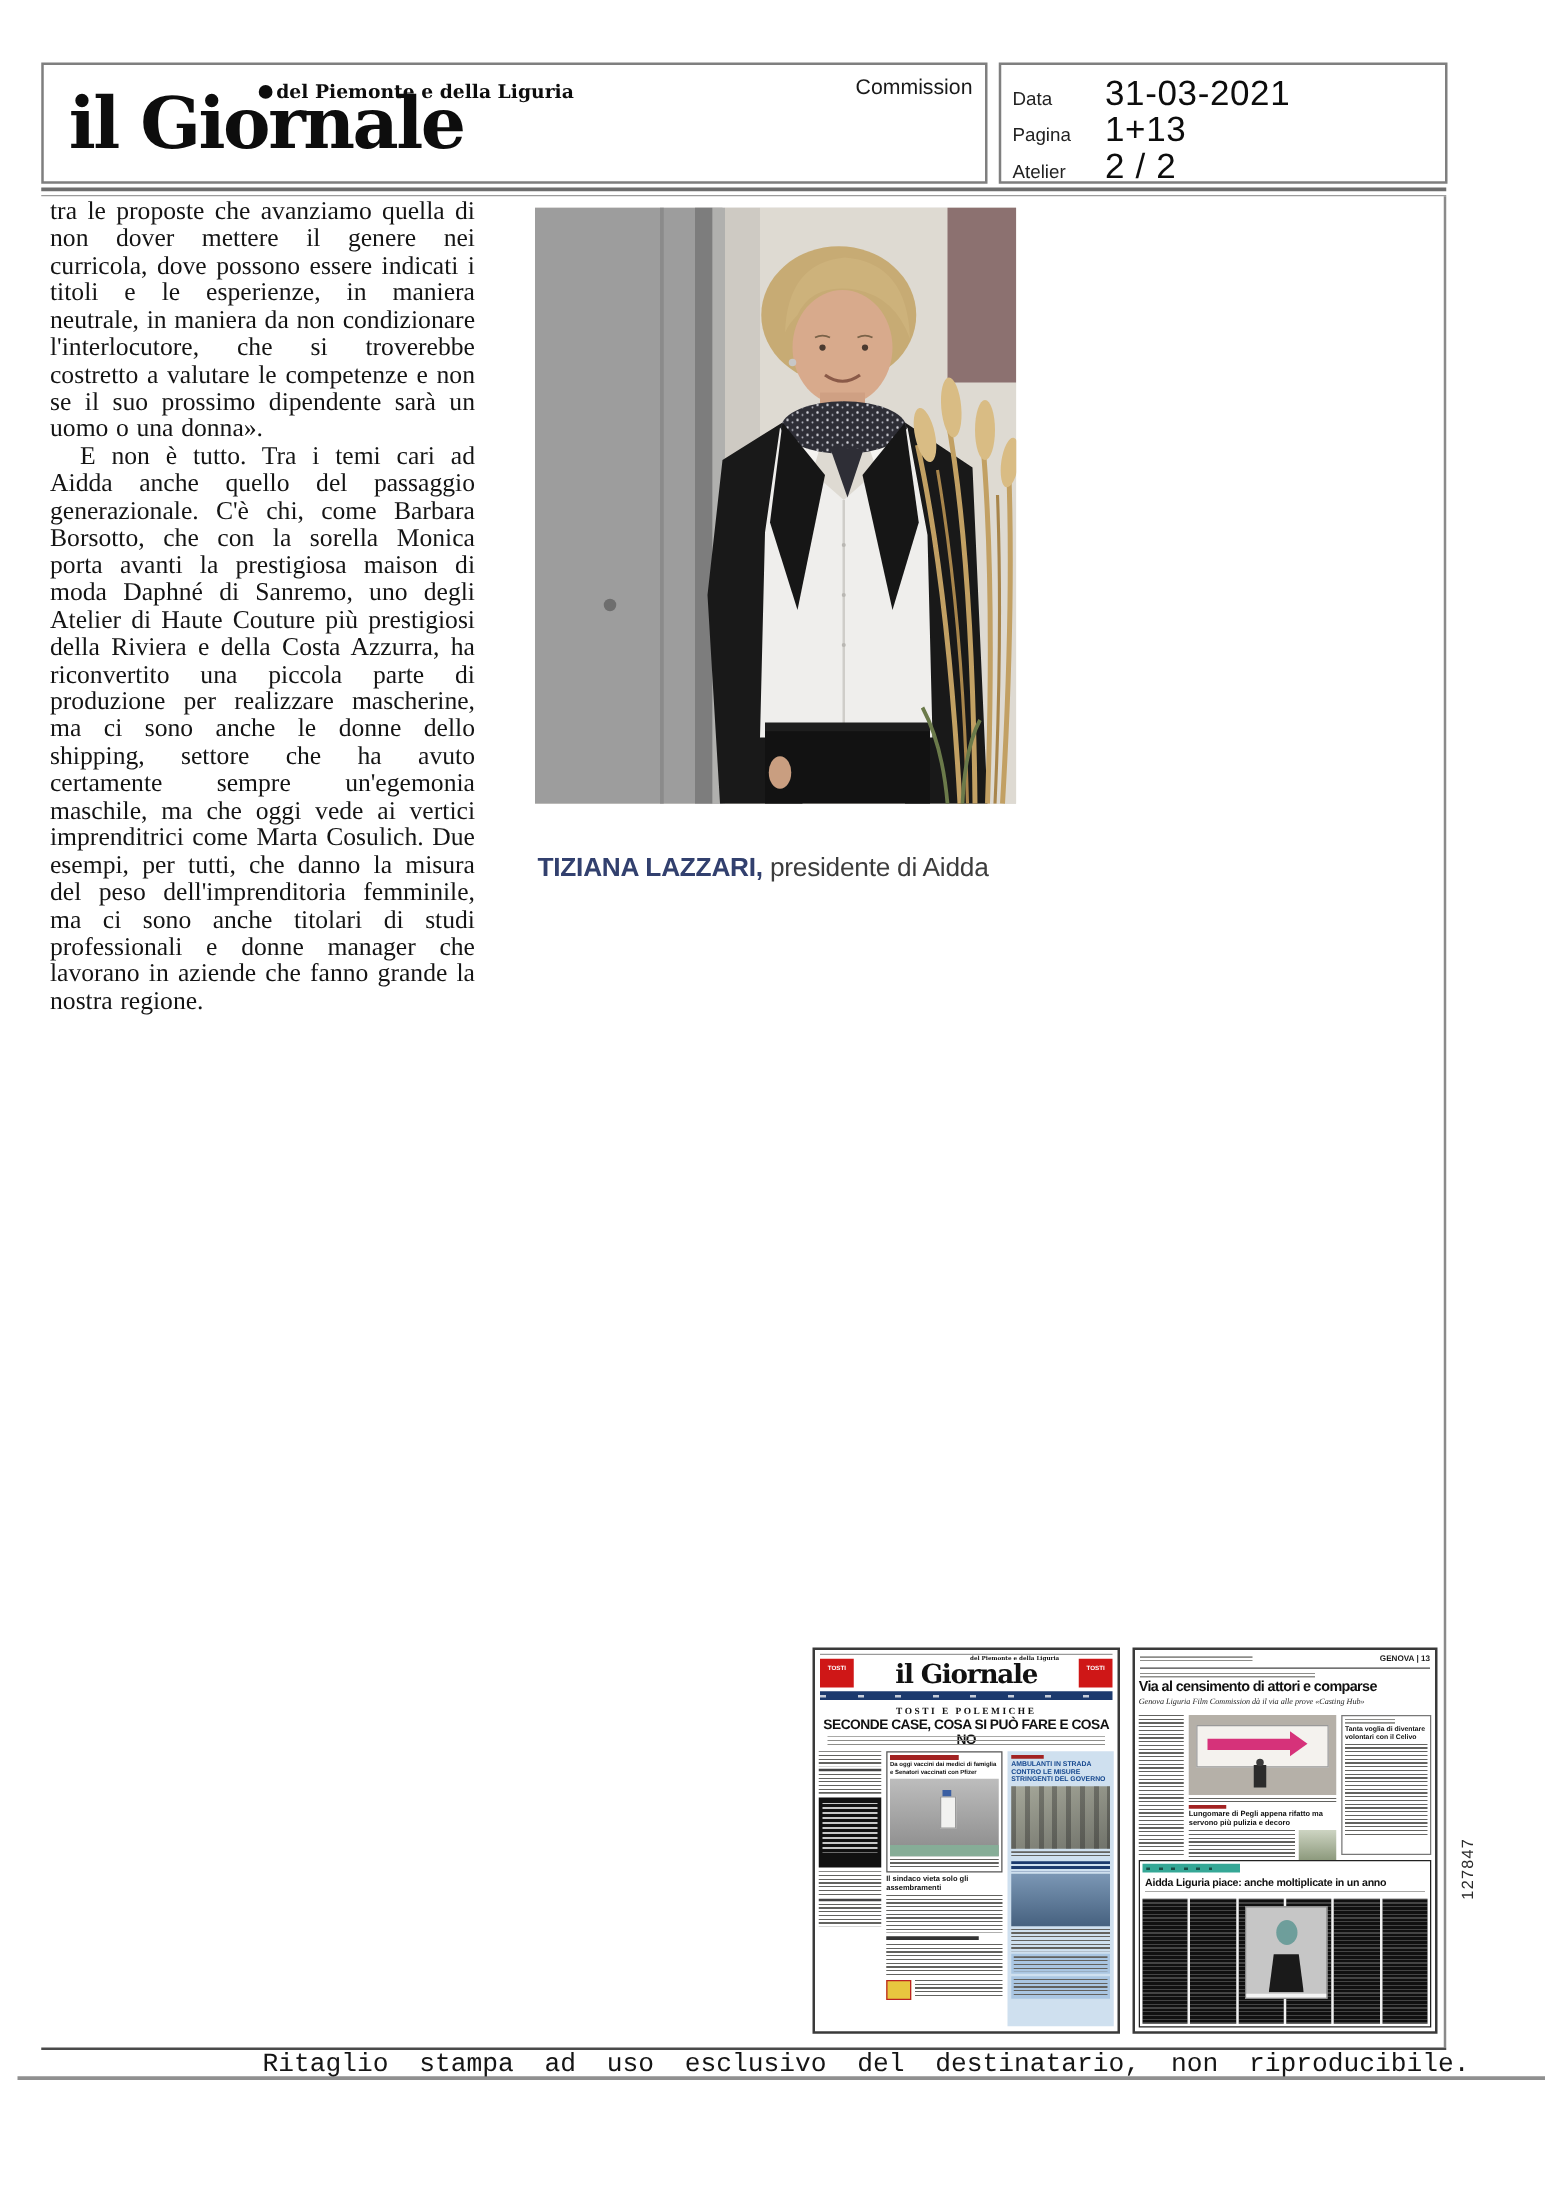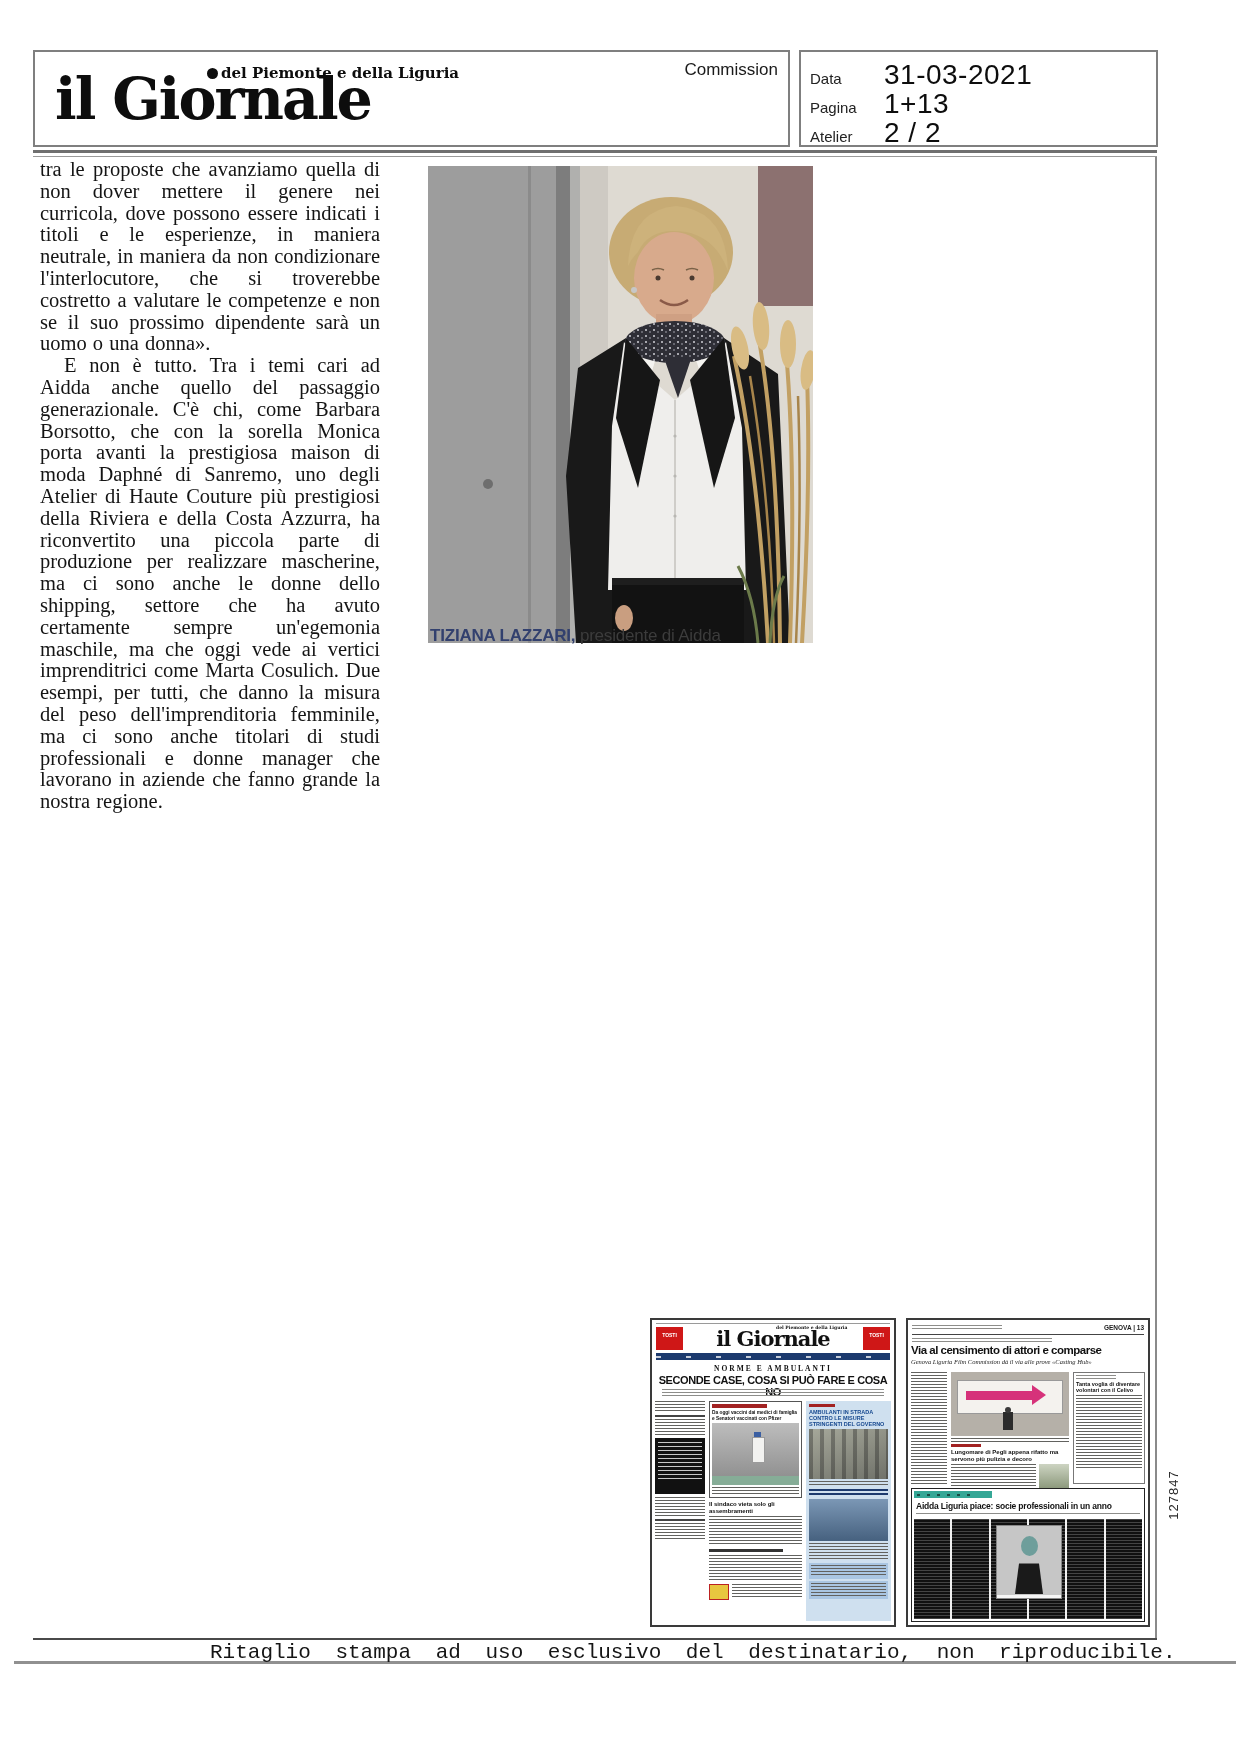--- a/index.html
+++ b/index.html
@@ -30,21 +30,21 @@
 
   
   .article-col{position:absolute;left:40px;top:159px;width:340px;
         font-family:"Liberation Serif",serif;font-size:20.5px;line-height:21.8px;color:#141414;
         text-align:justify;hyphens:auto;-webkit-hyphens:auto;word-spacing:1px;}
   .article-col p{margin:0;}
   .article-col p.indent{text-indent:24px;}
 
   
   .photo-wrap{position:absolute;left:428px;top:166px;width:385px;height:477px;}
-  .caption{position:absolute;left:430px;top:626px;width:430px;font-size:17px;letter-spacing:-.2px;}
+  .caption{position:absolute;left:430px;top:683px;width:430px;font-size:21px;letter-spacing:-.2px;}
   .cap-name{font-weight:700;color:#32406e;}
   .cap-rest{color:#3c3c3c;}
 
   
   .bars{background-image:repeating-linear-gradient(to bottom,#62625f 0 1px,transparent 1px 3px);}
   .bars-lt{background-image:repeating-linear-gradient(to bottom,#8d8d8a 0 1px,transparent 1px 3px);}
   .bars-inv{background-image:repeating-linear-gradient(to bottom,#c7c7c7 0 1px,transparent 1px 4px);}
   .dkcol{background-color:#101010;
         background-image:repeating-linear-gradient(to bottom,rgba(255,255,255,.22) 0 1px,transparent 1px 3px);}
 
@@ -244,21 +244,21 @@
     <span class="cap-name">TIZIANA LAZZARI,</span><span class="cap-rest"> presidente di Aidda</span>
   </div>
 
   <div class="thumb thumb1">
     <div class="t1-topline"></div>
     <div class="t1-tosti" style="left:4px;">TOSTI</div>
     <div class="t1-tosti" style="right:4px;">TOSTI</div>
     <div class="t1-tag">del Piemonte e della Liguria</div>
     <div class="t1-logo">il Giornale</div>
     <div class="t1-navy"></div>
-    <div class="t1-kicker">NORME E AMBULANTI</div>
+    <div class="t1-kicker">TOSTI E POLEMICHE</div>
     <div class="t1-head">SECONDE CASE, COSA SI PUÒ FARE E COSA NO</div>
     <div class="t1-deck bars-lt"></div>
 
     <div class="t1-colL">
       <div class="bars" style="height:12px;"></div>
       <div style="height:2px;background:#444;margin:2px 0;"></div>
       <div class="bars" style="height:16px;"></div>
       <div class="blkbox" style="height:48px;margin:3px 0;">
         <div class="bars-inv" style="height:40px;"></div>
       </div>
@@ -334,21 +334,21 @@
     </div>
 
     <div class="t2-colR">
       <div class="bars-lt" style="height:4px;width:40px;margin-bottom:2px;"></div>
       <div class="t2-s2">Tanta voglia di diventare volontari con il Celivo</div>
       <div class="bars" style="height:74px;"></div>
     </div>
 
     <div class="t2-hl">
       <div class="tealbar"></div>
-      <div class="t2-hlhead">Aidda Liguria piace: socie professionali in un anno</div>
+      <div class="t2-hlhead">Aidda Liguria piace: anche moltiplicate in un anno</div>
       <div class="t2-hlsub bars-lt"></div>
       <div class="t2-dark">
         <div class="dkcol"></div>
         <div class="dkcol"></div>
         <div class="dkcol"></div>
         <div class="dkcol"></div>
         <div class="dkcol"></div>
         <div class="dkcol"></div>
       </div>
       <div class="hl-photo">

